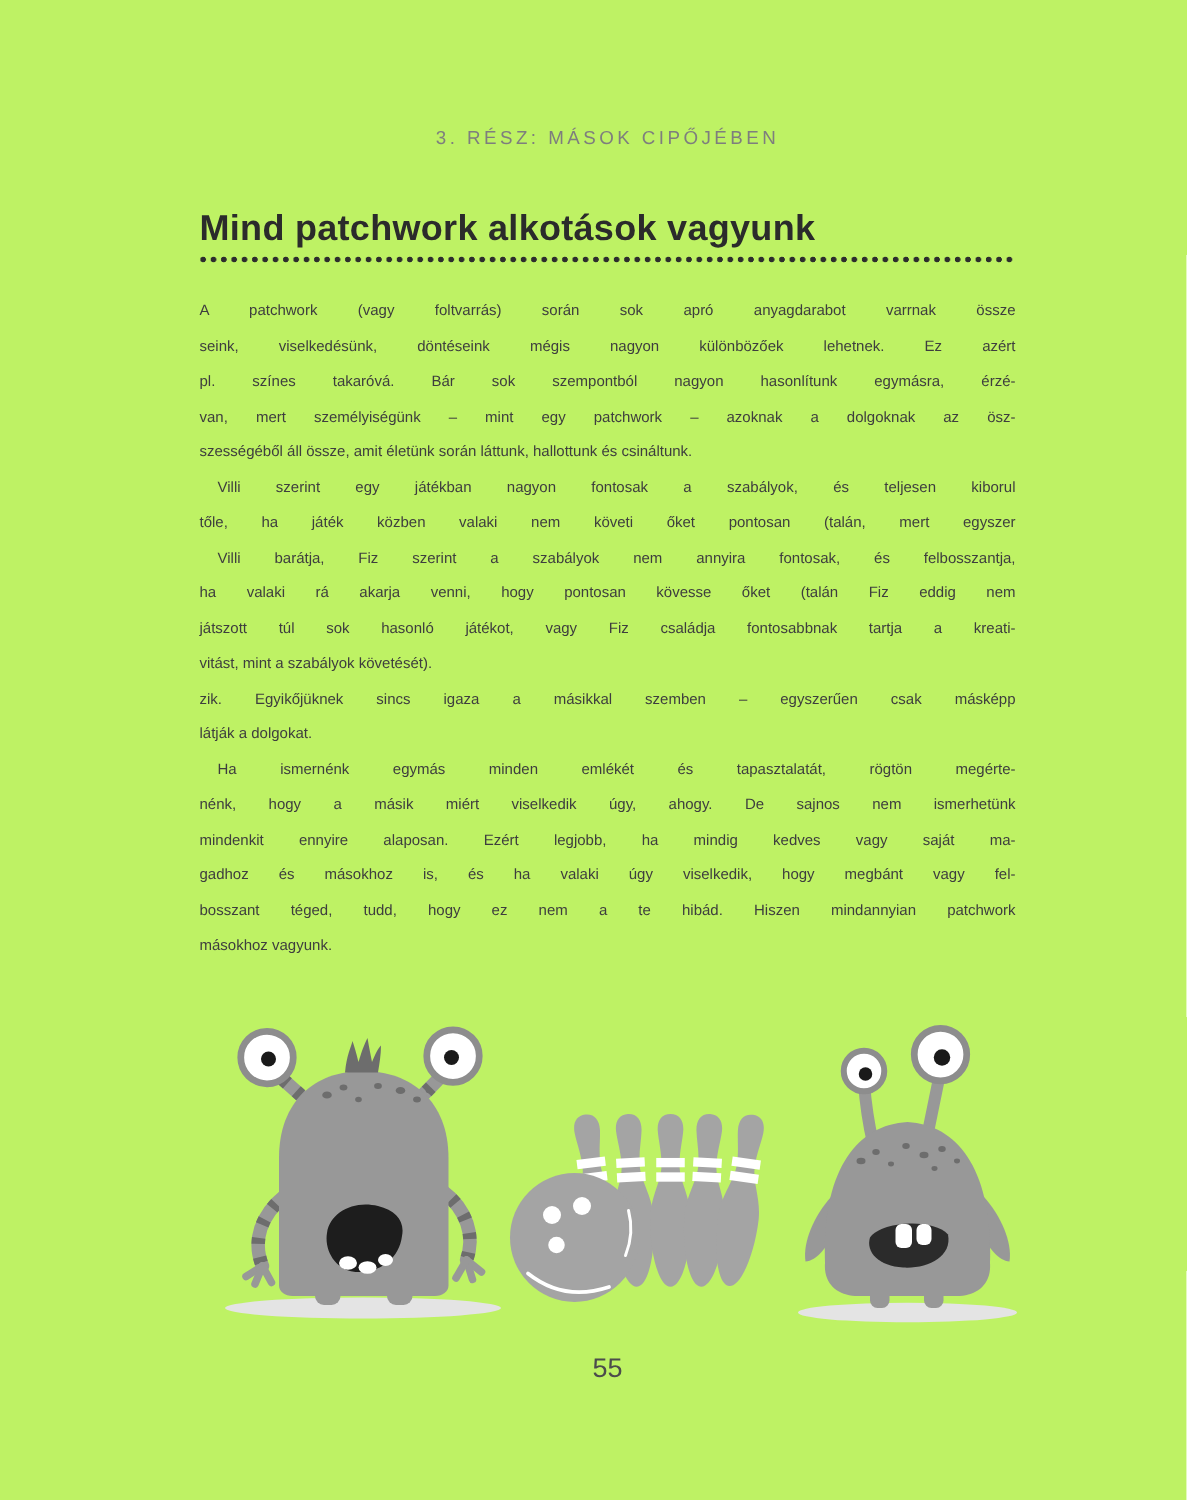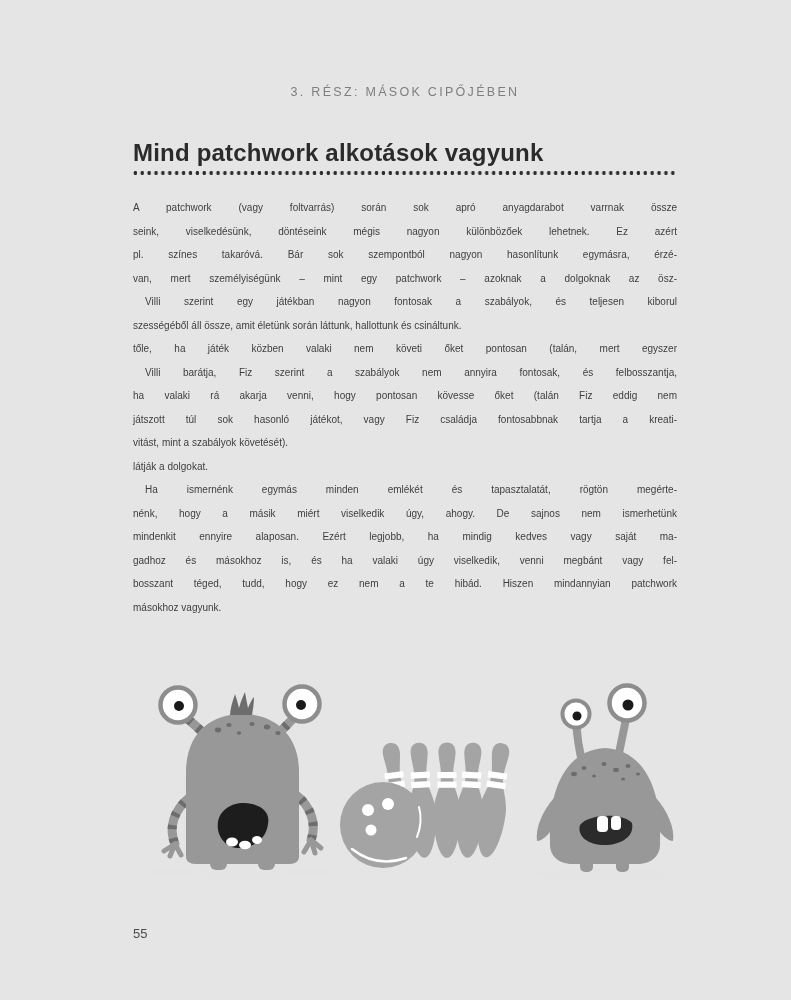--- a/index.html
+++ b/index.html
@@ -2,21 +2,21 @@
 <html lang="hu" style="--ink: #3e3e3e; --heading: #2b2b2b; --running-head: #7e7e7e; --page-number: #4c4c4c; --monster: #989898; --monster-detail: #6d6d6d; --mouth: #1d1d1d; --pin: #a4a4a4; --shadow: #e4e4e4; --eye-ring: #8d8d8d; --pupil: #1a1a1a; --dot: #2d2d2d;"><head>
 <meta charset="utf-8">
 <style>
   :root{
     --ink:#3e3e3e; --heading:#2b2b2b; --running-head:#7e7e7e; --page-number:#4c4c4c;
     --monster:#989898; --monster-detail:#6d6d6d; --mouth:#1d1d1d; --pin:#a4a4a4;
     --shadow:#e4e4e4; --eye-ring:#8d8d8d; --pupil:#1a1a1a; --dot:#2d2d2d;
   }
   html,body{margin:0;padding:0;background:#ffffff;}
   .page{
-    position:relative; width:791px; height:1000px; margin:0 auto; background:#e5e5e5;
+    position:relative; width:791px; height:1000px; margin:0 auto; background:#bef264;
     font-family:"Liberation Sans", sans-serif; overflow:hidden;
   }
   .running-head{
     position:absolute; top:85px; left:133px; width:544px; text-align:center;
     font-size:12.5px; letter-spacing:2.3px; color:var(--running-head); font-weight:400;
   }
   .title-block{ position:absolute; top:140px; left:133px; width:544px; }
   .chapter-title{
     margin:0; font-family:Liberation Sans, sans-serif; font-weight:700;
     font-size:24px; line-height:26px; color:var(--heading); letter-spacing:0.2px;
@@ -31,53 +31,54 @@
     color:var(--ink); font-size:10px;
   }
   .line{
     height:23.5px; line-height:23.5px; text-align:justify; text-align-last:justify;
     overflow:visible; white-space:normal;
   }
   .line.last{ text-align:left; text-align-last:left; }
   .line.indent{ text-indent:12px; }
   .illustration{ position:absolute; left:118px; top:682px; width:565px; height:215px; }
   .page-number{
-    position:absolute; top:902px; left:133px; width:544px; 
-    font-size:13px; color:var(--page-number);margin-top:24px;
+    position:absolute; top:902px; left:133px; width:544px; text-align:center;
+    font-size:18px; color:var(--page-number);
   }
 </style>
 </head>
 <body>
 
 <div class="page">
 
   <div class="running-head">3. RÉSZ: MÁSOK CIPŐJÉBEN</div>
 
   <div class="title-block">
     <h1 class="chapter-title">Mind patchwork alkotások vagyunk</h1>
     <div class="dotted-rule"></div>
   </div>
 
   <div class="body-text">
       <div class="line">A patchwork (vagy foltvarrás) során sok apró anyagdarabot varrnak össze</div>
       <div class="line">seink, viselkedésünk, döntéseink mégis nagyon különbözőek lehetnek. Ez azért</div>
       <div class="line">pl. színes takaróvá. Bár sok szempontból nagyon hasonlítunk egymásra, érzé-</div>
       <div class="line">van, mert személyiségünk – mint egy patchwork – azoknak a dolgoknak az ösz-</div>
+      <div class="line last">szességéből áll össze, amit életünk során láttunk, hallottunk és csináltunk.</div>
       <div class="line indent">Villi szerint egy játékban nagyon fontosak a szabályok, és teljesen kiborul</div>
-      <div class="line last">szességéből áll össze, amit életünk során láttunk, hallottunk és csináltunk.</div>
       <div class="line">tőle, ha játék közben valaki nem követi őket pontosan (talán, mert egyszer</div>
       <div class="line indent">Villi barátja, Fiz szerint a szabályok nem annyira fontosak, és felbosszantja,</div>
       <div class="line">ha valaki rá akarja venni, hogy pontosan kövesse őket (talán Fiz eddig nem</div>
       <div class="line">játszott túl sok hasonló játékot, vagy Fiz családja fontosabbnak tartja a kreati-</div>
       <div class="line last">vitást, mint a szabályok követését).</div>
+      <div class="line">zik. Egyikőjüknek sincs igaza a másikkal szemben – egyszerűen csak másképp</div>
       <div class="line last">látják a dolgokat.</div>
       <div class="line indent">Ha ismernénk egymás minden emlékét és tapasztalatát, rögtön megérte-</div>
       <div class="line">nénk, hogy a másik miért viselkedik úgy, ahogy. De sajnos nem ismerhetünk</div>
       <div class="line">mindenkit ennyire alaposan. Ezért legjobb, ha mindig kedves vagy saját ma-</div>
-      <div class="line">gadhoz és másokhoz is, és ha valaki úgy viselkedik, venni megbánt vagy fel-</div>
+      <div class="line">gadhoz és másokhoz is, és ha valaki úgy viselkedik, hogy megbánt vagy fel-</div>
       <div class="line">bosszant téged, tudd, hogy ez nem a te hibád. Hiszen mindannyian patchwork</div>
       <div class="line last">másokhoz vagyunk.</div>
     </div>
 
   <svg class="illustration" viewBox="0 0 565 215" xmlns="http://www.w3.org/2000/svg">
 
     <g>
       <ellipse cx="124" cy="190" rx="92" ry="7" fill="var(--shadow)"></ellipse>
 
       <path d="M 90,55 C 80,46 70,37 62,30" stroke="var(--monster)" stroke-width="9" fill="none" stroke-linecap="round"></path>

